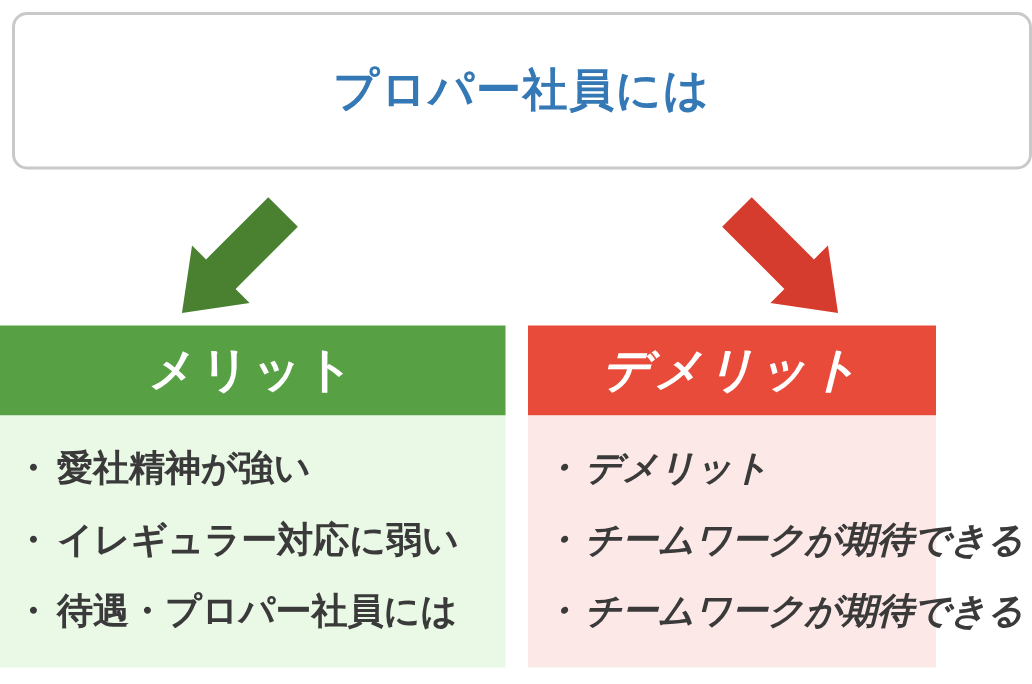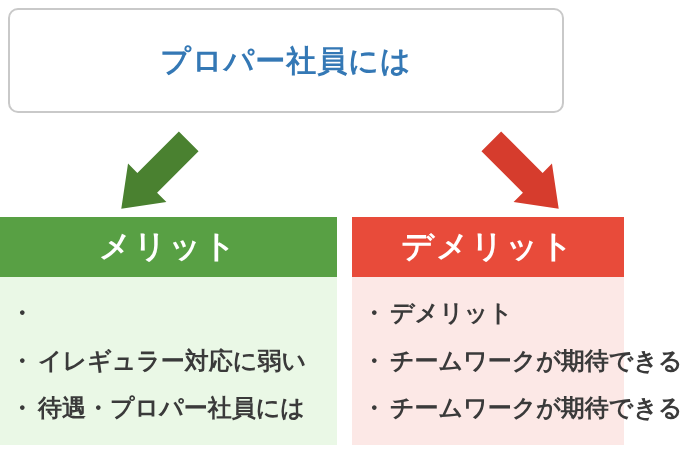--- a/index.html
+++ b/index.html
@@ -11,21 +11,21 @@
   }
   .stage {
     position: relative;
     width: 688px; height: 456px;
     background: #ffffff;
   }
   
   .title-box {
     position: absolute;
     left: 8px; top: 8px;
-    width: 556px; height: 105px;
+    width: 680px; height: 105px;
     box-sizing: border-box;
     background: #ffffff;
     border: 2px solid #c9c9c9;
     border-radius: 10px;
     display: flex;
     flex-direction: column;
     align-items: center;
     justify-content: center;
     text-align: center;
   }
@@ -43,21 +43,21 @@
   .arrow-demerit{ left: 470px; top: 120px; }
   
   .panel {
     position: absolute;
     top: 217px;
     height: 228px;
     display: flex;
     flex-direction: column;
   }
   .panel-merit  { left: 0;     width: 337px; }
-  .panel-demerit{ left: 352px; width: 272px; }
+  .panel-demerit{ left: 352px; width: 272px; font-style: italic; }
   .panel-header {
     height: 60px;
     flex: 0 0 60px;
     display: flex;
     align-items: center;
     justify-content: center;
   }
   .panel-merit  .panel-header { background: #58a044; }
   .panel-demerit .panel-header { background: #e84b3a; }
   .panel-heading {
@@ -110,20 +110,21 @@
     </g>
   </svg>
 
   <div class="panel panel-merit">
     <div class="panel-header">
       <span class="panel-heading">メリット</span>
     </div>
     <div class="panel-body">
       <div class="list-item">
         <span class="bullet">・</span>
+        <span class="item-text">愛社精神が強い</span>
       </div>
       <div class="list-item">
         <span class="bullet">・</span>
         <span class="item-text">イレギュラー対応に弱い</span>
       </div>
       <div class="list-item">
         <span class="bullet">・</span>
         <span class="item-text">待遇・プロパー社員には</span>
       </div>
     </div>

